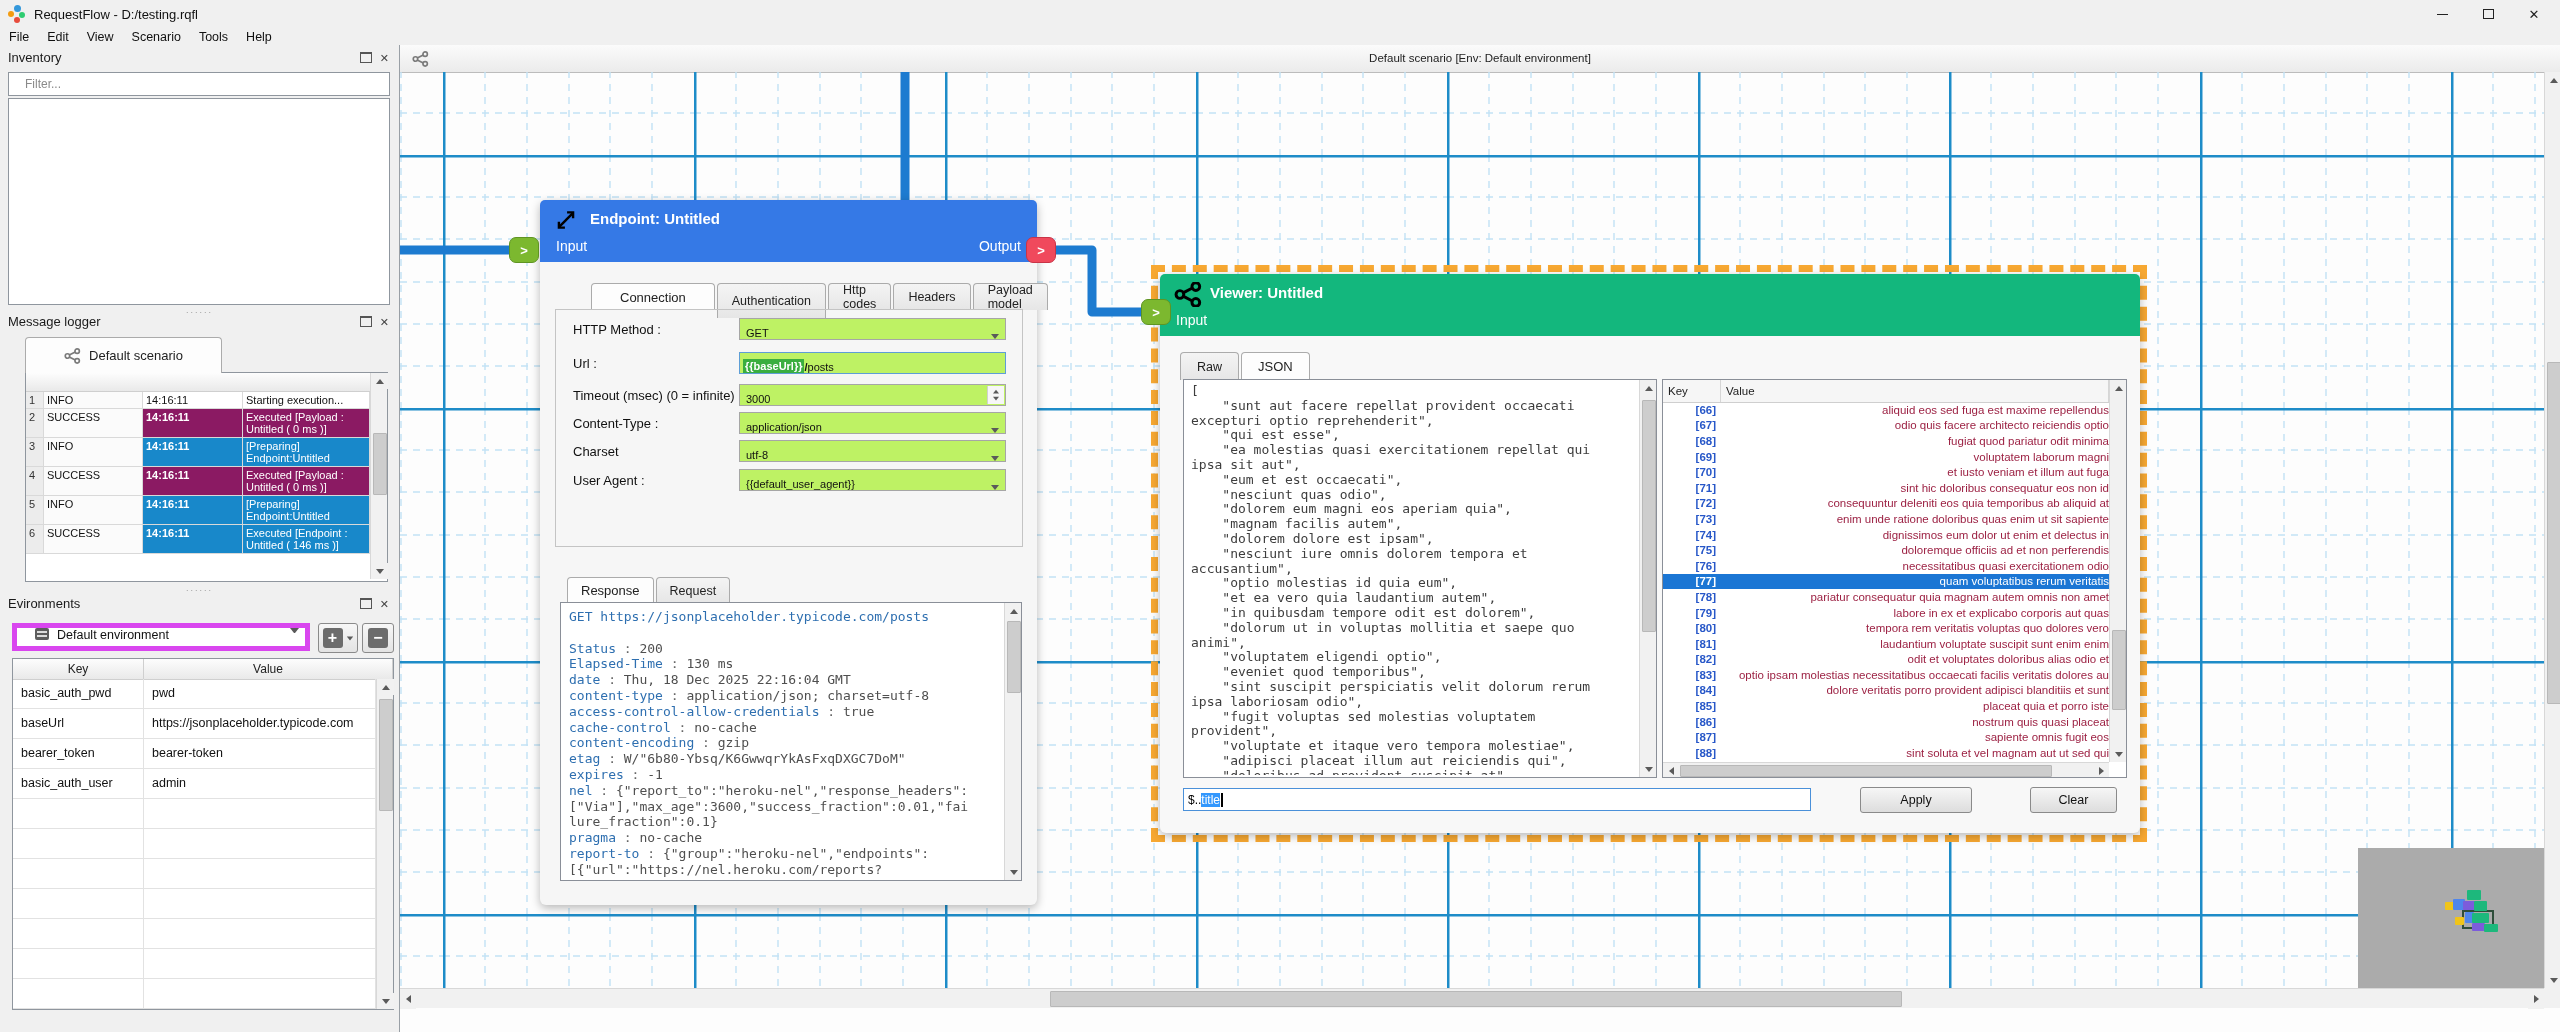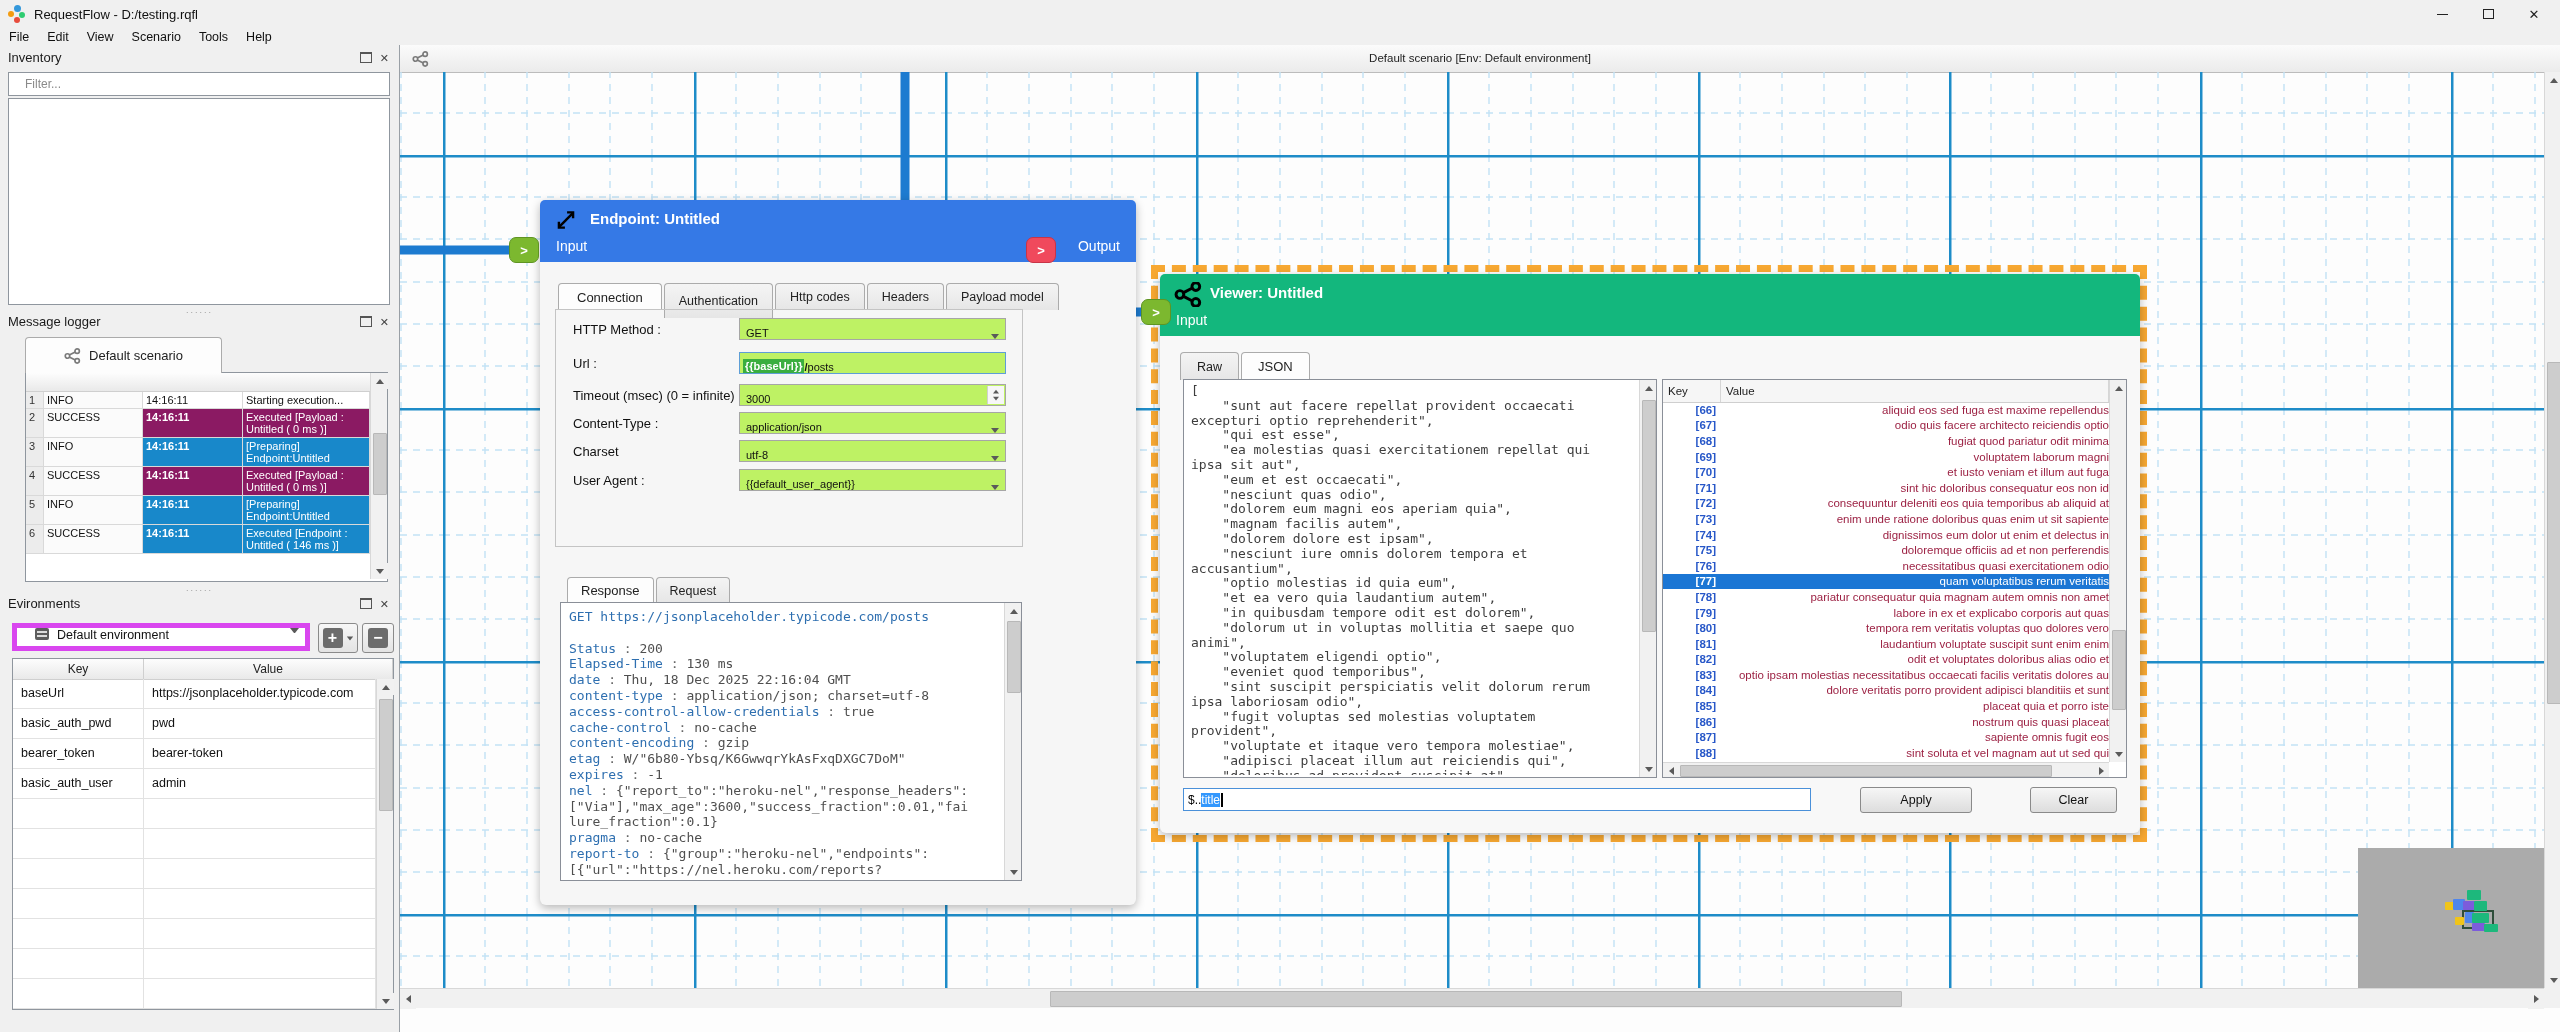--- a/index.html
+++ b/index.html
@@ -274,27 +274,27 @@
       <span class="envglyph">−</span>
     </div>
     <div id="env-box" class="abs">
       <div class="env-head">
         <div style="width:131px;">Key</div>
         <div style="flex:1;">Value</div>
       </div>
       <div style="position:absolute;left:0;top:20px;right:17px;bottom:0;overflow:hidden;">
 
           <div class="env-row">
+            <div class="e-key">basic_auth_pwd</div>
+            <div class="e-val">pwd</div>
+          </div>
+
+          <div class="env-row">
             <div class="e-key">baseUrl</div>
             <div class="e-val">https://jsonplaceholder.typicode.com</div>
-          </div>
-
-          <div class="env-row">
-            <div class="e-key">basic_auth_pwd</div>
-            <div class="e-val">pwd</div>
           </div>
 
           <div class="env-row">
             <div class="e-key">bearer_token</div>
             <div class="e-val">bearer-token</div>
           </div>
 
           <div class="env-row">
             <div class="e-key">basic_auth_user</div>
             <div class="e-val">admin</div>
@@ -372,37 +372,37 @@
         </pattern>
       </defs>
       <rect width="2144" height="916" fill="url(#grid)"></rect>
       <g stroke="#1d7bd0" stroke-width="9" fill="none" stroke-linejoin="round">
         <path d="M0 178 H120"></path>
         <path d="M505 0 V130"></path>
         <path d="M656 178 H692 V240 H748"></path>
       </g>
     </svg>
 
-    <div class="node" style="left:140px;top:155px;width:596px;height:705px;background:#f6f6f6;z-index:10;">
+    <div class="node" style="left:140px;top:155px;width:497px;height:705px;background:#f6f6f6;z-index:10;">
       <div class="node-head" style="background:#3579e6;">
         <svg width="24" height="24" viewBox="0 0 22 22" style="position:absolute;left:14px;top:8px;">
           <g class="stroke-ico">
             <line x1="5" y1="17" x2="17" y2="5"></line>
             <polyline points="12,4 17.5,4 17.5,9.5" fill="none"></polyline>
             <polyline points="4.5,12.5 4.5,18 10,18" fill="none"></polyline>
           </g>
         </svg>
         <div class="node-title">Endpoint: Untitled</div>
         <div class="node-io" style="left:16px;">Input</div>
         <div class="node-io" style="right:16px;">Output</div>
       </div>
 
       <div style="position:absolute;left:18px;top:83px;display:flex;gap:2px;">
 
-      <div class="tab active" style="height:26px;padding:0 18px;">
+      <div class="tab active" style="height:26px;padding:0 28px;margin-left:33px;">
             <span>Connection</span>
           </div>
           <div class="tab" style="height:26px;padding:4px 14px;">
             <span>Authentication</span>
           </div>
           <div class="tab" style="height:26px;padding:0 14px;">
             <span>Http codes</span>
           </div>
           <div class="tab" style="height:26px;padding:0 14px;">
             <span>Headers</span>

